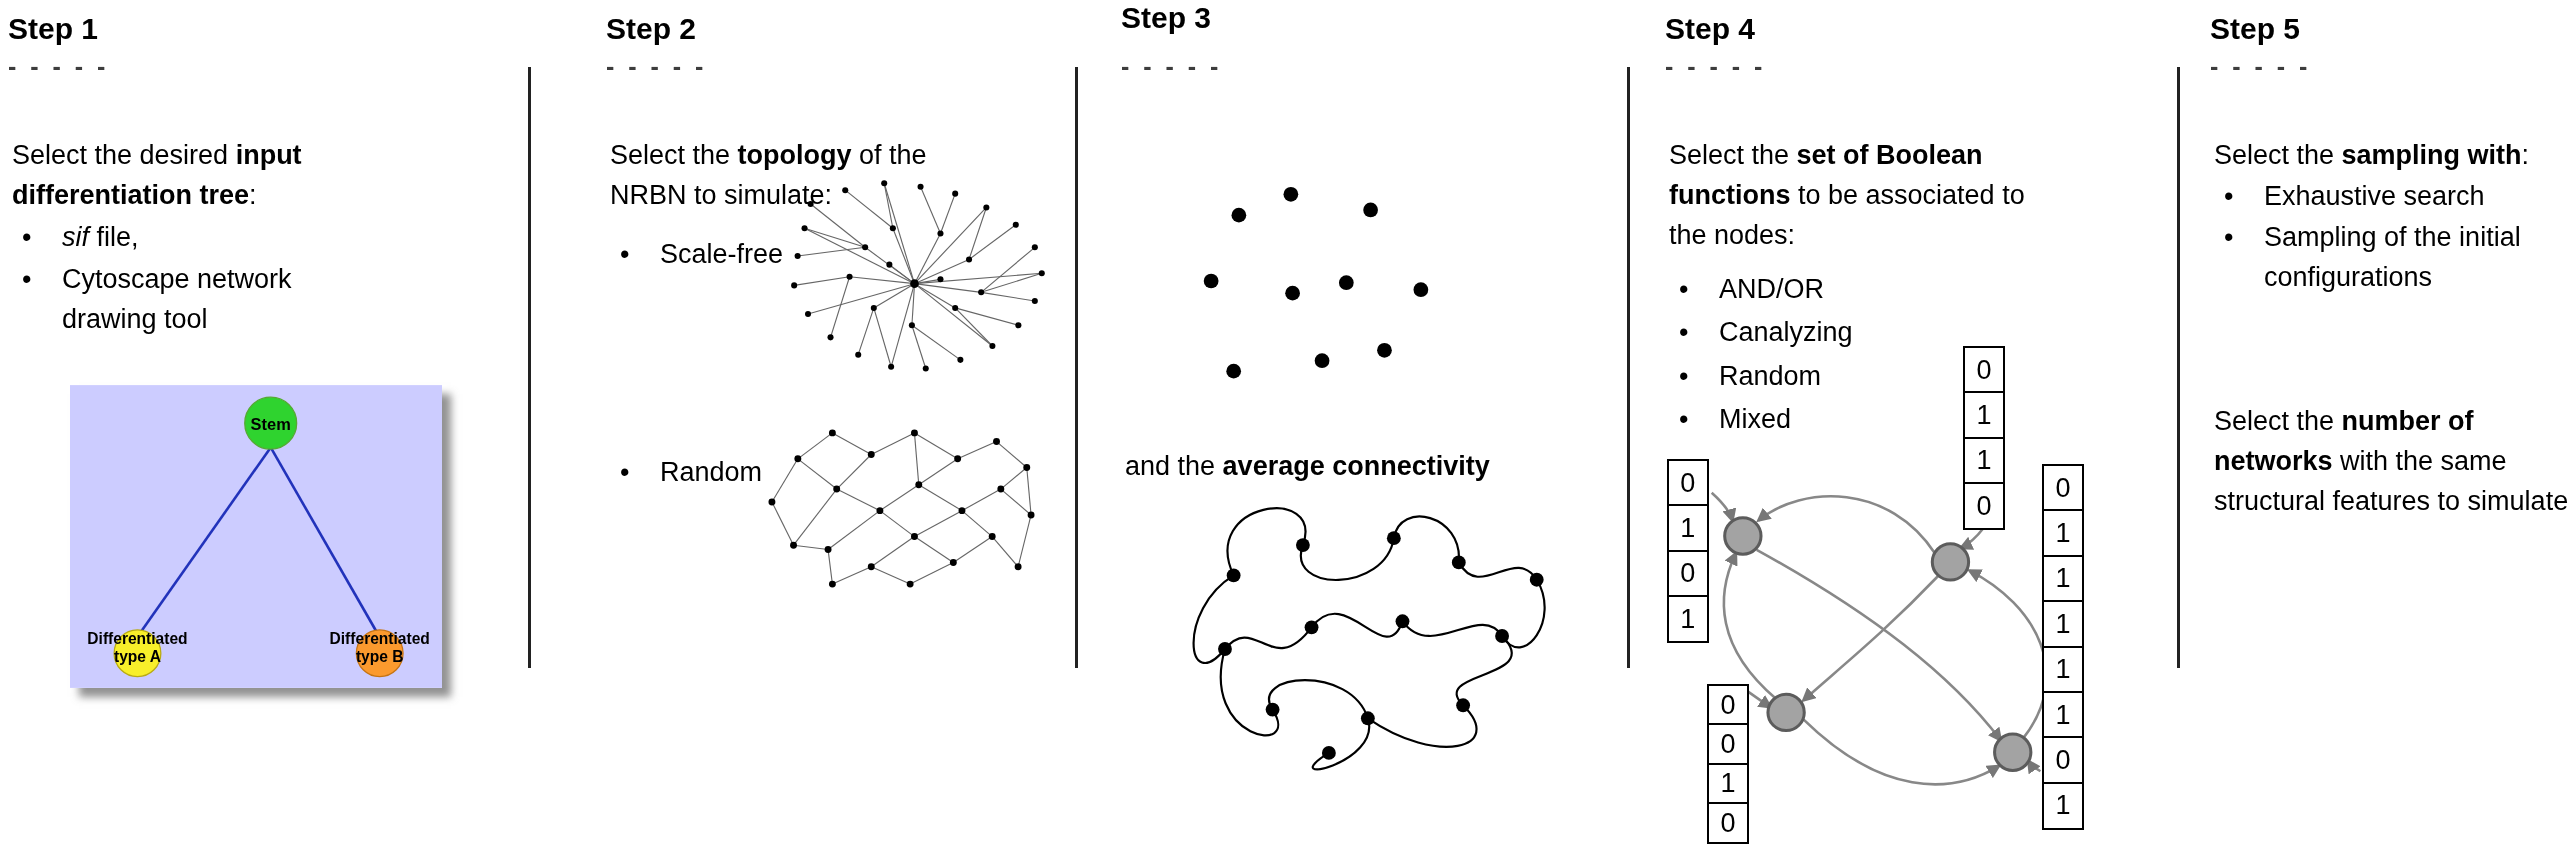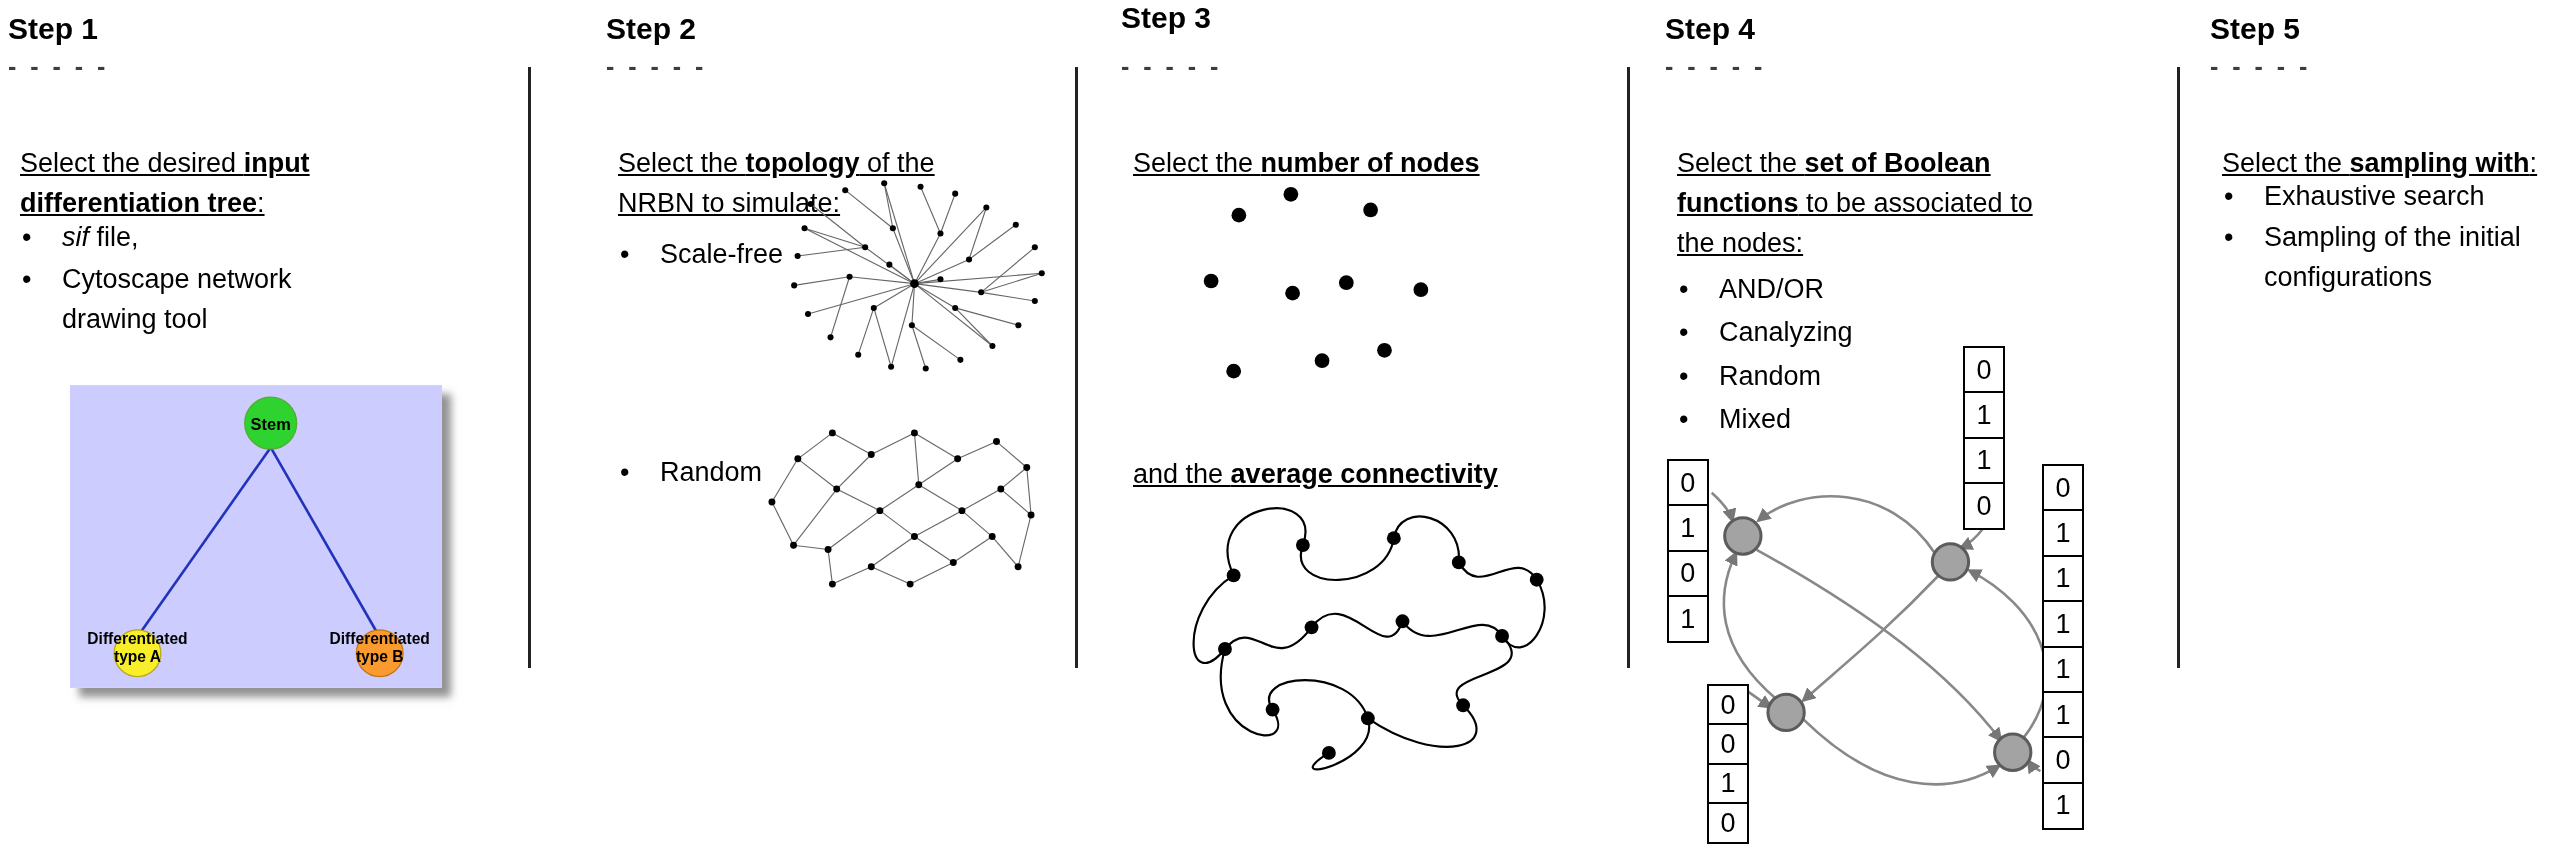--- a/index.html
+++ b/index.html
@@ -1,21 +1,21 @@
 <!DOCTYPE html>
 <html style="font-size:14px"><head>
 <meta charset="utf-8">
 <style>
   html,body{margin:0;padding:0;background:#fff;}
   .canvas{position:relative;width:2576px;height:851px;background:#fff;overflow:hidden;
           font-family:"Liberation Sans",sans-serif;color:#000;}
   .col{position:absolute;top:0;height:851px;}
   .title{position:absolute;margin:0;font-size:30px;font-weight:700;white-space:nowrap;}
   .dashes{position:absolute;font-size:25px;font-weight:700;color:#3d3d3d;letter-spacing:3.5px;white-space:nowrap;}
-  .txt{position:absolute;margin:12px;font-size:27px;line-height:1.48;text-decoration:underline;}
+  .txt{position:absolute;margin:4px;font-size:27px;line-height:1.48;}
   .nowrap{white-space:nowrap;}
   .bullet{position:absolute;font-size:27px;line-height:1.48;padding-left:54px;box-sizing:border-box;}
   .bullet .dot{position:absolute;left:14px;top:0;}
   .it{font-style:italic;}
   b{font-weight:700;}
   .fig{position:absolute;}
   .divider{position:absolute;top:67px;height:601px;width:2.6px;background:#222;}
   .treebox{position:absolute;box-shadow:8.7px 8.7px 7.8px rgba(110,110,110,.75);}
   .ttable{position:absolute;z-index:5;}
   .cell{width:38px;height:44px;border:2.6px solid #000;background:#fff;display:flex;
@@ -216,21 +216,20 @@
         <circle cx="325" cy="125" r="4"></circle>
           <circle cx="310" cy="185" r="4"></circle>
       </g>
     </svg>
   </section>
 
   <section class="col" style="left:1121px;width:502px">
     <h2 class="title" style="top:1px">Step 3</h2>
     <div class="dashes" style="top:52px">- - - - -</div>
 
-    <p class="txt nowrap" style="top:132px"><span>Select the </span><b>number of nodes</b><span></span></p>
 
     <svg class="fig" style="left:52px;top:177px" width="312" height="234" viewBox="0 0 360 270">
       <g fill="#000">
         <circle cx="76" cy="44" r="8.5"></circle>
           <circle cx="136" cy="20" r="8.5"></circle>
           <circle cx="228" cy="38" r="8.5"></circle>
         <circle cx="44" cy="120" r="8.5"></circle>
           <circle cx="138" cy="134" r="8.5"></circle>
           <circle cx="200" cy="122" r="8.5"></circle>
         <circle cx="286" cy="130" r="8.5"></circle>
@@ -349,16 +348,17 @@
 
     <p class="txt nowrap" style="top:132px"><span>Select the </span><b>sampling with</b><span>:</span></p>
 
     <div class="bullet" style="top:177px;width:346px">
       <span class="dot">•</span><span>Exhaustive search</span>
     </div>
     <div class="bullet" style="top:218px;width:346px">
       <span class="dot">•</span><span>Sampling of the initial configurations</span>
     </div>
 
+    <p class="txt" style="top:398px;width:359px"><span>Select the </span><b>number of networks</b><span> with the same structural features to simulate</span></p>
   </section>
 
 </div>
 
 
 </body></html>

